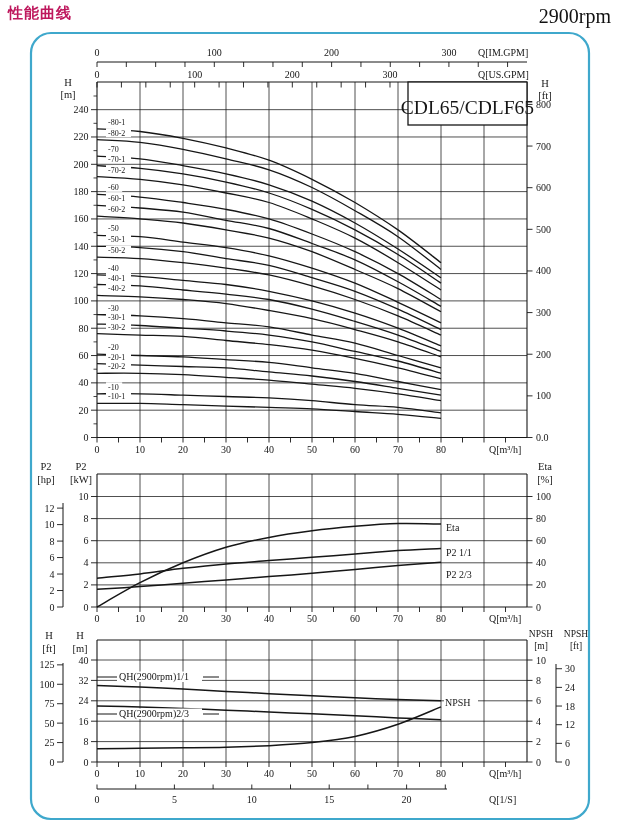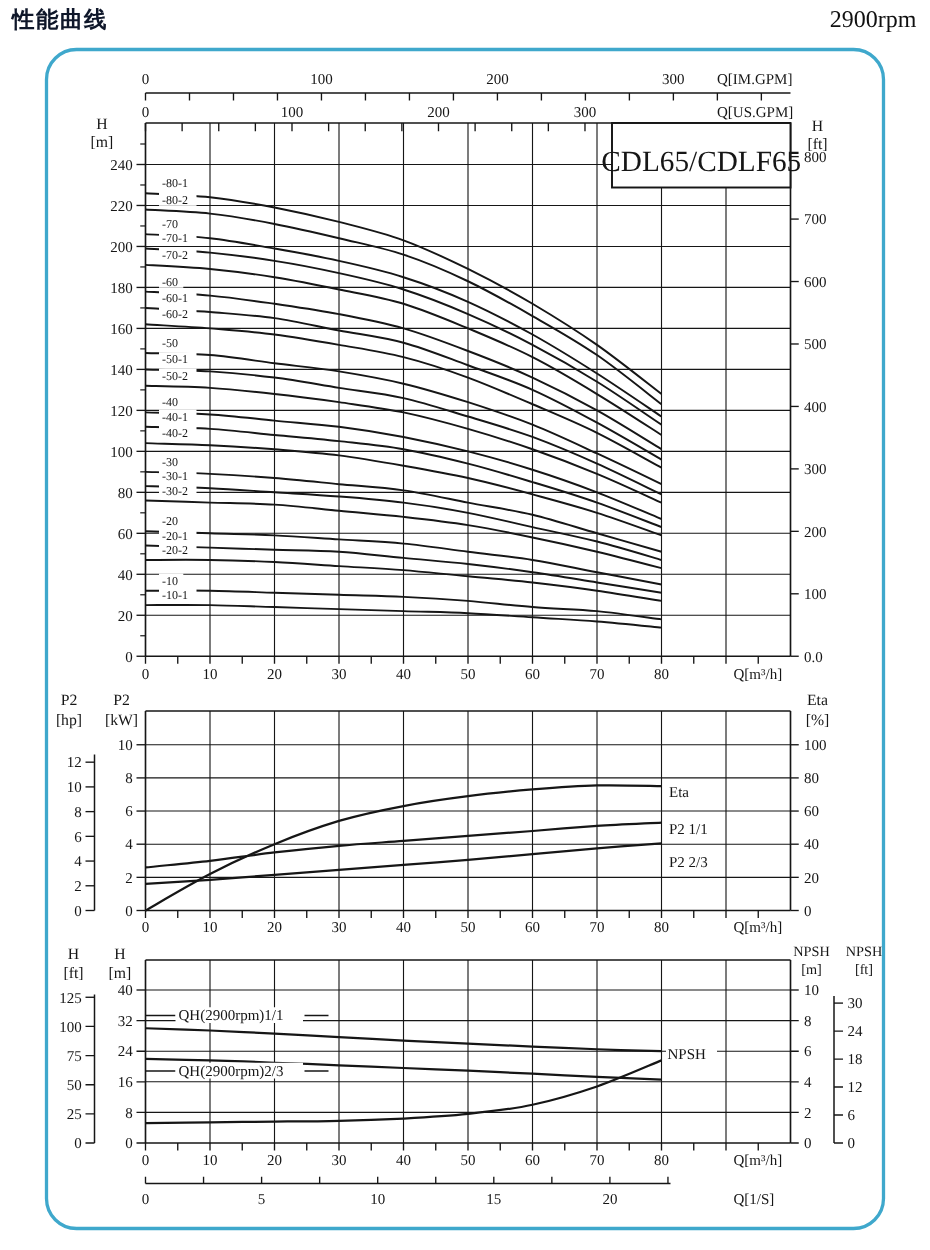--- a/index.html
+++ b/index.html
@@ -1,19 +1,19 @@
 <!DOCTYPE html>
 <html><head>
 <meta charset="utf-8">
 <style>
   html,body{margin:0;padding:0;background:#ffffff;}
   #page{position:relative;width:620px;height:833px;background:#fff;overflow:hidden;}
   #hdr{position:absolute;left:0;top:0;width:620px;height:30px;}
-  #hdr .cn{position:absolute;left:8px;top:4px;font-family:"DejaVu Sans",sans-serif;font-weight:bold;font-size:15px;color:#0f172a;letter-spacing:1px;}
-  #hdr .rpm{position:absolute;right:9px;top:5px;font-family:"Liberation Serif",serif;font-size:16px;color:#111;}
+  #hdr .cn{position:absolute;left:8px;top:4px;font-family:"DejaVu Sans",sans-serif;font-weight:bold;font-size:15px;color:#be185d;letter-spacing:1px;}
+  #hdr .rpm{position:absolute;right:9px;top:5px;font-family:"Liberation Serif",serif;font-size:20px;color:#111;}
   svg text{font-family:"Liberation Serif",serif;fill:#161616;}
 </style>
 </head>
 <body>
 
 <div id="page">
   <div id="hdr">
     <span class="cn">性能曲线</span>
     <span class="rpm">2900rpm</span>
   </div>

